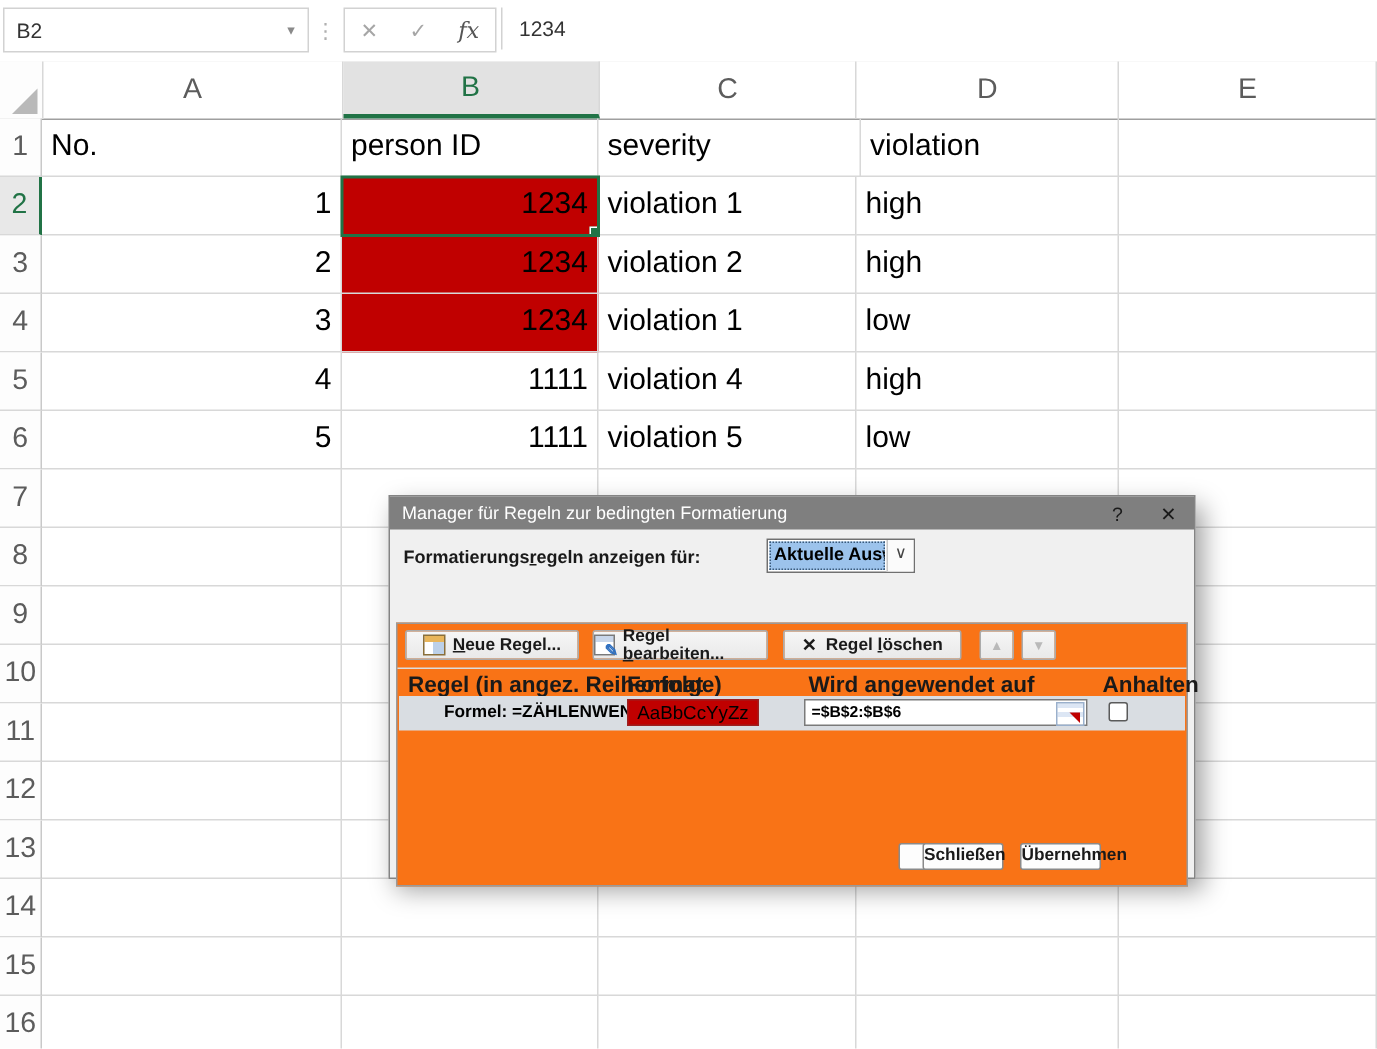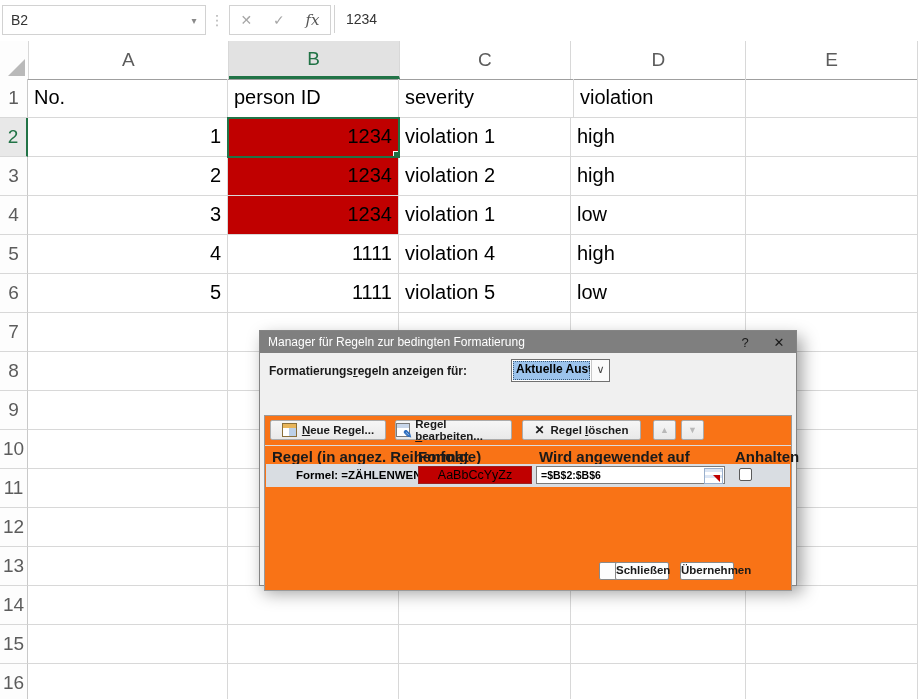--- a/index.html
+++ b/index.html
@@ -60,21 +60,21 @@
     linear-gradient(90deg,#fff 45%,#bcd0e8 45%) 0 4px/13px 8px no-repeat;}
   .minitable2{width:13px;height:12px;border:1px solid #7a7a7a;margin-right:5px;position:relative;background:
     linear-gradient(#c8d6ea,#c8d6ea) 0 0/13px 4px no-repeat,#fff;}
   .minitable2 .pencil{position:absolute;right:-3px;bottom:-4px;color:#2e6fc0;font-size:11px;line-height:11px;}
   .delx{color:#1a1a1a;font-weight:700;margin-right:6px;font-size:12px;}
   .tblhdr{position:absolute;left:0;top:29px;right:0;height:17px;border-top:1px solid #dcdcdc;font-weight:600;font-size:15px;color:#1a1a1a;}
   .tblhdr span{position:absolute;top:2px;}
   .h1{left:7px}.h2{left:153px}.h3{left:274px}.h4{left:470px}
   .rulerow{position:absolute;left:1px;right:1px;top:48px;height:23px;background:#d9dde2;}
   .rulename{position:absolute;left:30px;top:5px;font-weight:600;font-size:11.5px;white-space:nowrap;}
-  .swatch{position:absolute;left:152px;top:2px;width:114px;height:18px;background:#c00000;border:1px solid #9c2020;box-sizing:border-box;text-align:center;font-size:12.5px;color:#000;line-height:16px;}
+  .swatch{position:absolute;left:152px;top:2px;width:88px;height:18px;background:#c00000;border:1px solid #9c2020;box-sizing:border-box;text-align:center;font-size:12.5px;color:#000;line-height:16px;}
   .rangeinput{position:absolute;left:270px;top:2px;width:189px;height:18px;background:#fff;border:1px solid #7a7a7a;box-sizing:border-box;}
   .rangeinput .rv{position:absolute;left:4px;top:2px;font-size:10.5px;font-weight:600;}
   .picker{position:absolute;right:1px;top:1px;width:17px;height:14px;border:1px solid #9ab0cc;background:linear-gradient(#dce6f4 0 3px,#fff 3px 6px,#dce6f4 6px 9px,#fff 9px);}
   .picker .parrow{position:absolute;right:2px;bottom:1px;width:0;height:0;border-top:7px solid #c00000;border-left:7px solid transparent;transform:rotate(0deg);}
   .chk{position:absolute;left:473px;top:4px;width:13px;height:13px;background:#fff;border:1px solid #5a5a5a;border-radius:2px;box-sizing:border-box;}
   .tooltip{position:absolute;left:124px;top:125px;width:296px;height:23px;background:#fff;border:1px solid #9a9a9a;box-shadow:2px 2px 5px rgba(0,0,0,.25);z-index:12;font-size:11.5px;font-weight:600;color:#1a1a1a;display:flex;align-items:center;justify-content:center;white-space:nowrap;}
   .footer .fbtn{position:absolute;top:231px;width:54px;height:18px;box-sizing:border-box;background:#fdfdfd;border:1px solid #8a8a8a;border-radius:2px;text-align:center;font-weight:600;font-size:11.5px;line-height:15px;color:#1a1a1a;}
   .ok{left:291px;border:1px solid #0078d7;margin-left:48px;}
   .closeb{left:355px;}
   .apply{left:420px;background:#f4f4f4;border:1px solid #cfcfcf;color:#a0a0a0;}

